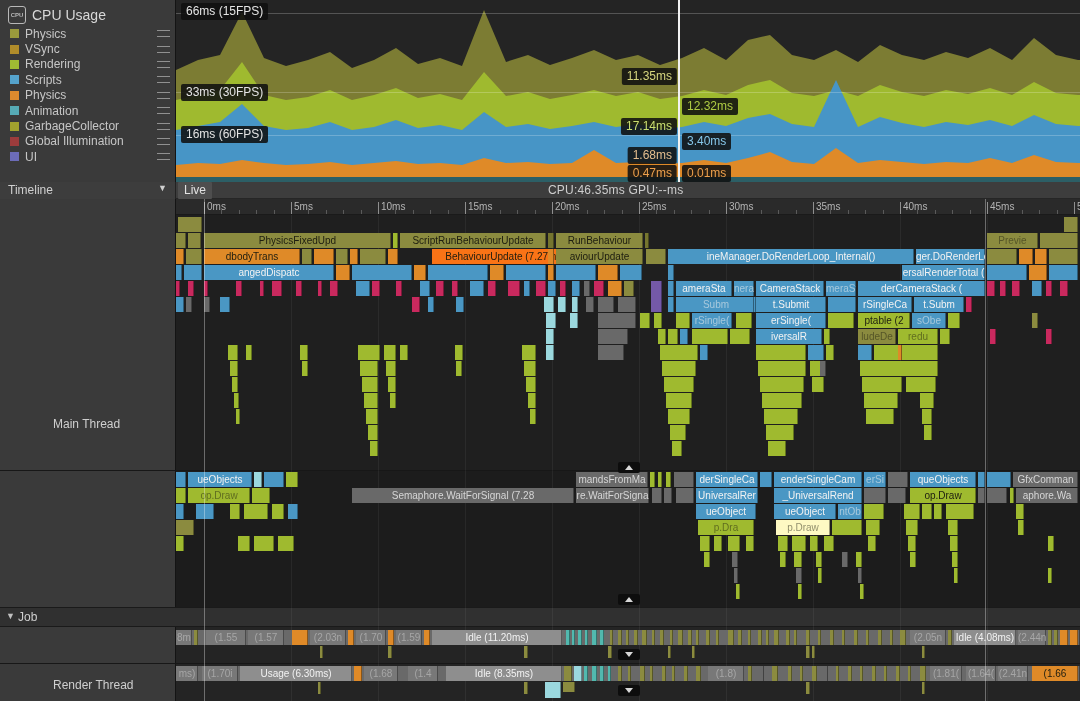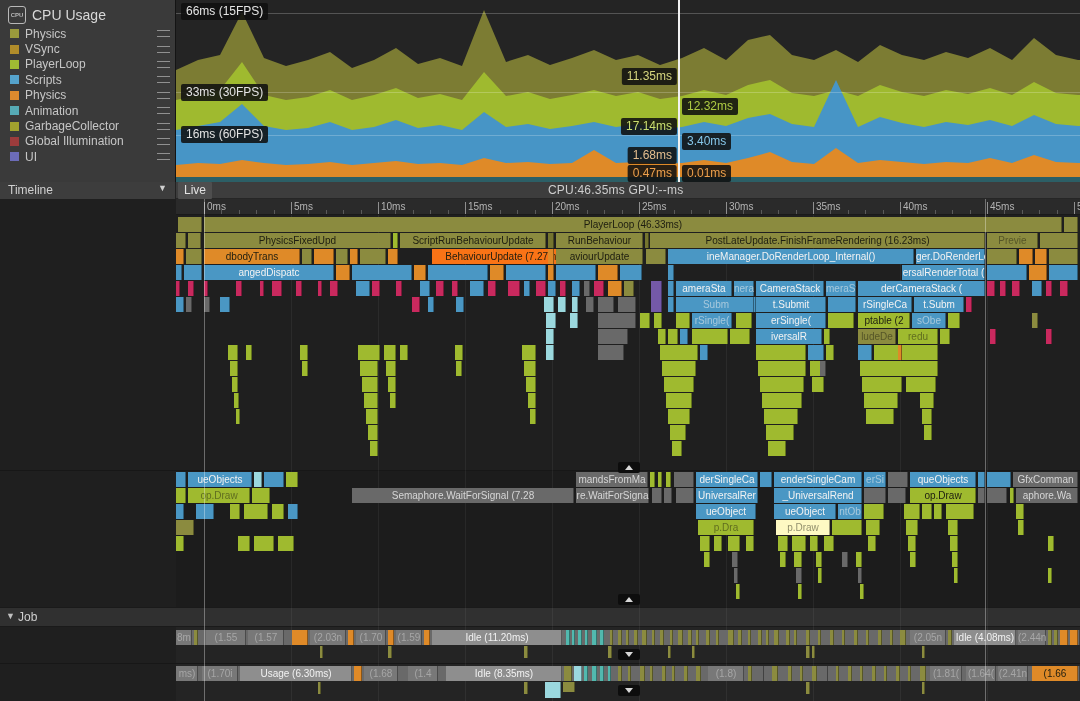--- a/index.html
+++ b/index.html
@@ -79,21 +79,21 @@
           <div class="legend-label">Physics</div>
           <div class="legend-handle"></div>
         </div>
         <div class="legend-row">
           <div class="legend-chip" style="background: rgb(176, 140, 42);"></div>
           <div class="legend-label">VSync</div>
           <div class="legend-handle"></div>
         </div>
         <div class="legend-row">
           <div class="legend-chip" style="background: rgb(159, 187, 51);"></div>
-          <div class="legend-label">PlayerLoop</div>
+          <div class="legend-label">Rendering</div>
           <div class="legend-handle"></div>
         </div>
         <div class="legend-row">
           <div class="legend-chip" style="background: rgb(85, 163, 204);"></div>
           <div class="legend-label">Scripts</div>
           <div class="legend-handle"></div>
         </div>
         <div class="legend-row">
           <div class="legend-chip" style="background: rgb(221, 138, 46);"></div>
           <div class="legend-label">Physics</div>
@@ -219,20 +219,25 @@
       <div class="tick-minor" style="left: 863.2px;"></div>
       <div class="tick-minor" style="left: 880.6px;"></div>
       <div class="tick-major" style="left: 898px;"></div>
       <div class="tick-label" style="left: 901px;">50ms</div>
     </div>
 
   <div class="tl-bg" style="top:215px;height:255px;background:#1f1f1f;"></div>
   <div class="tl-bg" style="top:470px;height:137px;background:#1c1c1c;"></div>
   <div class="tl-bg" style="top:627px;height:74px;background:#242424;"></div>
 
+  <div class="sidebar">
+    <div class="side-label" style="left:53px;top:218px;">Main Thread</div>
+    <div class="side-label" style="left:53px;top:479px;">Render Thread</div>
+
+  </div>
 
   <div class="jobband">
     <span class="fold">▼</span>
     <span class="side-label" style="left:18px;top:2px;">Job</span>
   </div>
 
   <div class="hsep" style="top:470px;"></div>
   <div class="hsep" style="top:663px;left:0;"></div>
 
   <div id="grids">
@@ -241,31 +246,29 @@
       <div class="grid" style="left: 465px;"></div>
       <div class="grid" style="left: 552px;"></div>
       <div class="grid" style="left: 639px;"></div>
       <div class="grid" style="left: 726px;"></div>
       <div class="grid" style="left: 813px;"></div>
       <div class="grid" style="left: 900px;"></div>
       <div class="grid" style="left: 987px;"></div>
     </div>
   <div id="bars">
       <div class="bar" style="left: 178px; top: 217px; width: 24px; height: 15px; background: rgb(139, 139, 63); line-height: 15px; color: rgb(29, 29, 16);"></div>
-      <div class="bar" style="left: 204px; top: 217px; width: 858px; height: 15px; background: rgb(139, 139, 63); line-height: 15px; color: rgb(29, 29, 16);">PlayerLoop (46.33ms)</div>
       <div class="bar" style="left: 1064px; top: 217px; width: 14px; height: 15px; background: rgb(139, 139, 63); line-height: 15px; color: rgb(29, 29, 16);"></div>
       <div class="bar" style="left: 176px; top: 233px; width: 10px; height: 15px; background: rgb(139, 139, 63); line-height: 15px; color: rgb(29, 29, 16);"></div>
       <div class="bar" style="left: 188px; top: 233px; width: 13px; height: 15px; background: rgb(139, 139, 63); line-height: 15px; color: rgb(29, 29, 16);"></div>
       <div class="bar" style="left: 204px; top: 233px; width: 187px; height: 15px; background: rgb(139, 139, 63); line-height: 15px; color: rgb(29, 29, 16);">PhysicsFixedUpd</div>
       <div class="bar" style="left: 393px; top: 233px; width: 5px; height: 15px; background: rgb(159, 186, 47); line-height: 15px; color: rgb(29, 29, 16);"></div>
       <div class="bar" style="left: 400px; top: 233px; width: 146px; height: 15px; background: rgb(139, 139, 63); line-height: 15px; color: rgb(29, 29, 16);">ScriptRunBehaviourUpdate</div>
       <div class="bar" style="left: 548px; top: 233px; width: 6px; height: 15px; background: rgb(117, 117, 47); line-height: 15px; color: rgb(29, 29, 16);"></div>
       <div class="bar" style="left: 556px; top: 233px; width: 87px; height: 15px; background: rgb(139, 139, 63); line-height: 15px; color: rgb(29, 29, 16);">RunBehaviour</div>
       <div class="bar" style="left: 645px; top: 233px; width: 4px; height: 15px; background: rgb(117, 117, 47); line-height: 15px; color: rgb(29, 29, 16);"></div>
-      <div class="bar" style="left: 650px; top: 233px; width: 335px; height: 15px; background: rgb(139, 139, 63); line-height: 15px; color: rgb(29, 29, 16);">PostLateUpdate.FinishFrameRendering (16.23ms)</div>
       <div class="bar" style="left: 987px; top: 233px; width: 51px; height: 15px; background: rgb(139, 139, 63); line-height: 15px; color: rgba(30, 30, 15, 0.5);">Previe</div>
       <div class="bar" style="left: 1040px; top: 233px; width: 38px; height: 15px; background: rgb(139, 139, 63); line-height: 15px; color: rgb(29, 29, 16);"></div>
       <div class="bar" style="left: 176px; top: 249px; width: 8px; height: 15px; background: rgb(223, 138, 40); line-height: 15px; color: rgb(29, 29, 16);"></div>
       <div class="bar" style="left: 186px; top: 249px; width: 16px; height: 15px; background: rgb(139, 139, 63); line-height: 15px; color: rgb(29, 29, 16);"></div>
       <div class="bar" style="left: 204px; top: 249px; width: 96px; height: 15px; background: rgb(223, 138, 40); line-height: 15px; color: rgb(29, 29, 16);">dbodyTrans</div>
       <div class="bar" style="left: 302px; top: 249px; width: 10px; height: 15px; background: rgb(139, 139, 63); line-height: 15px; color: rgb(29, 29, 16);"></div>
       <div class="bar" style="left: 314px; top: 249px; width: 20px; height: 15px; background: rgb(223, 138, 40); line-height: 15px; color: rgb(29, 29, 16);"></div>
       <div class="bar" style="left: 336px; top: 249px; width: 12px; height: 15px; background: rgb(139, 139, 63); line-height: 15px; color: rgb(29, 29, 16);"></div>
       <div class="bar" style="left: 350px; top: 249px; width: 8px; height: 15px; background: rgb(223, 138, 40); line-height: 15px; color: rgb(29, 29, 16);"></div>
       <div class="bar" style="left: 360px; top: 249px; width: 26px; height: 15px; background: rgb(139, 139, 63); line-height: 15px; color: rgb(29, 29, 16);"></div>

